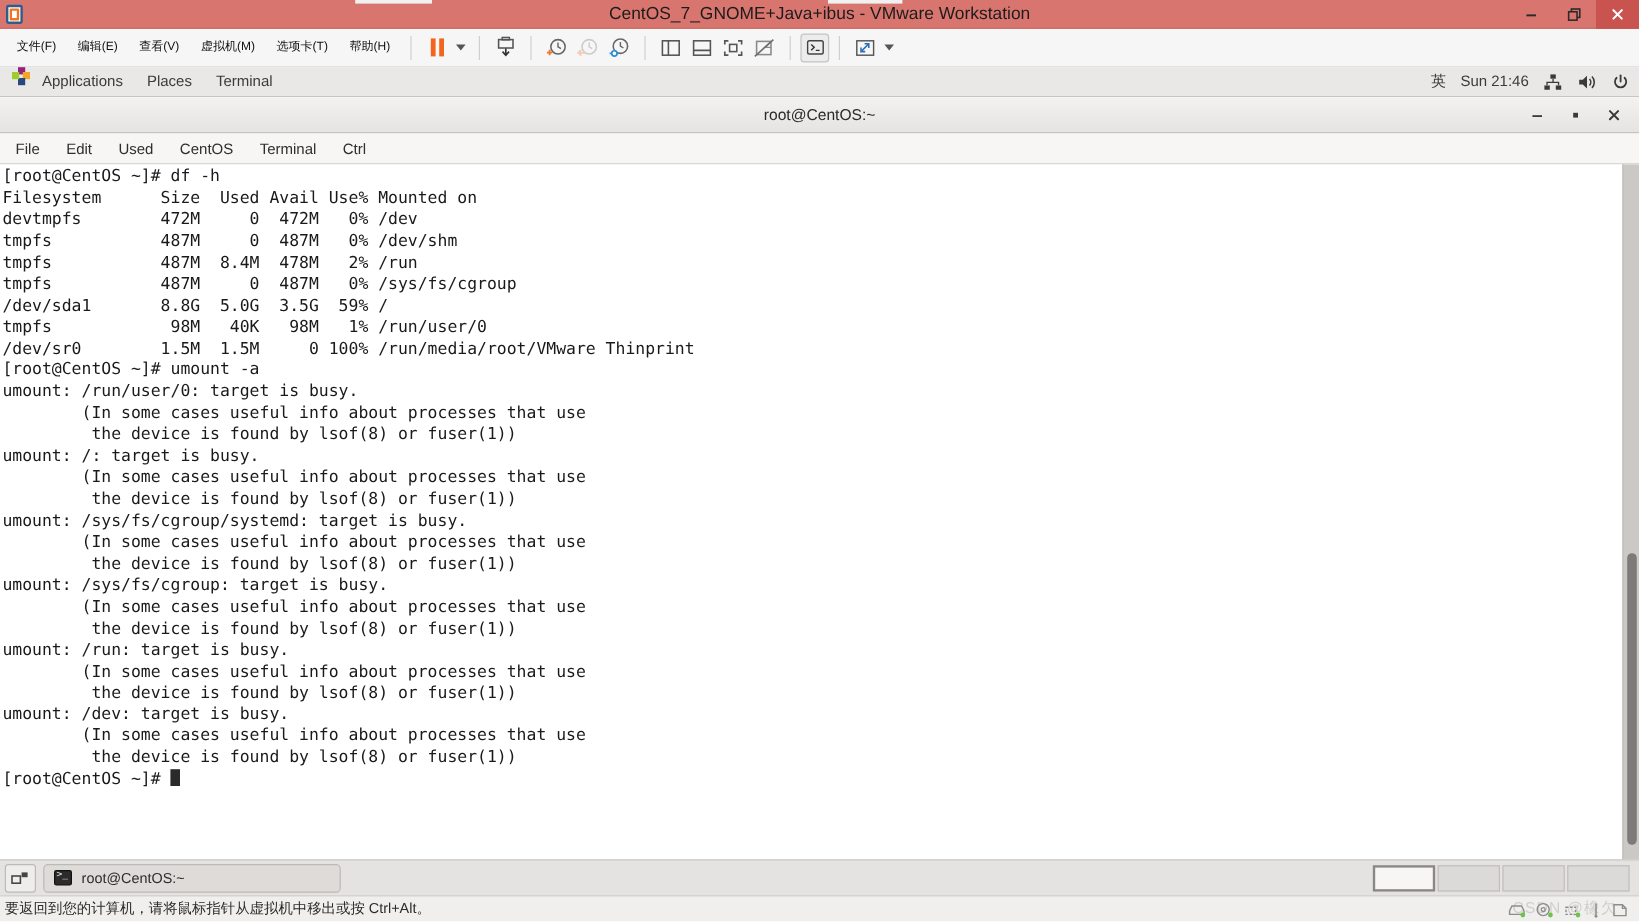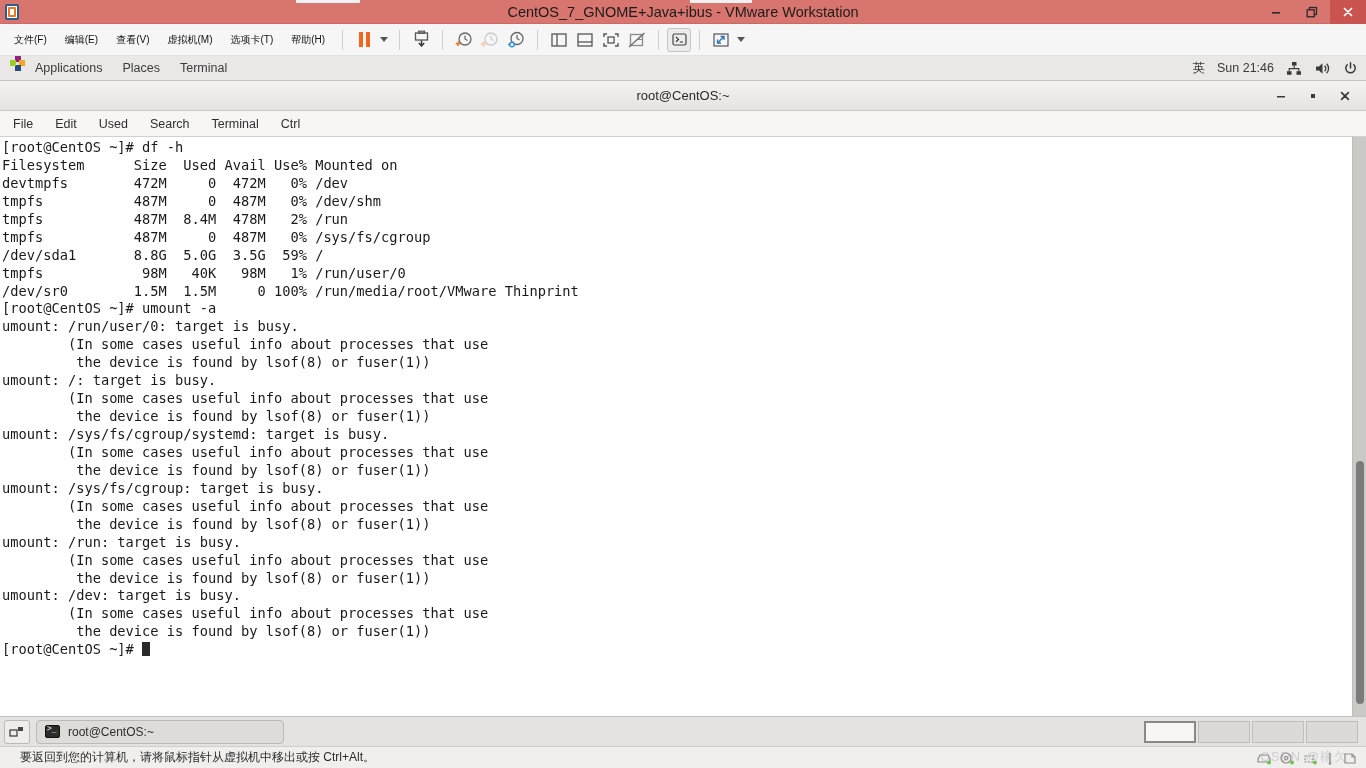--- a/index.html
+++ b/index.html
@@ -174,21 +174,21 @@
   .wsp {
     width: 52px; height: 22px; border: 1px solid #c0bebb; background: #dcdad8;
   }
   .wsp.active { background: #f7f6f5; border: 2px solid #8a8885; }
 
   
   .vm-statusbar {
     height: 22px; background: #f0efee; border-top: 1px solid #cfcdca;
     display: flex; align-items: center; flex: none; position: relative;
   }
-  .vm-status-text { font-size: 12px; color: #2b2b2b; padding-left: 20px; }
+  .vm-status-text { font-size: 12px; color: #2b2b2b; padding-left: 4px; }
   .vm-status-icons {
     position: absolute; right: 8px; top: 0; height: 22px; display: flex;
     align-items: center; gap: 7px;
   }
   .wm-mark {
     position: absolute; right: 18px; top: 1px; font-size: 13px; color: #cfcfcf;
     letter-spacing: 1px; pointer-events: none;
   }
   svg { display: block; }
 </style>
@@ -388,21 +388,21 @@
             <path d="M2.6 2.6 L9.4 9.4 M9.4 2.6 L2.6 9.4" stroke="#3a3a3a" stroke-width="1.7" stroke-linecap="round"></path>
           </svg>
         </div>
       </div>
     </div>
 
     <div class="gt-menubar">
       <div class="gt-menu-item">File</div>
       <div class="gt-menu-item">Edit</div>
       <div class="gt-menu-item">Used</div>
-      <div class="gt-menu-item">Search</div>
+      <div class="gt-menu-item">CentOS</div>
       <div class="gt-menu-item">Terminal</div>
       <div class="gt-menu-item">Ctrl</div>
     </div>
 
     <div class="gt-body">
       <div class="gt-screen" id="terminal-screen"><div class="gt-line">[root@CentOS ~]# df -h</div><div class="gt-line">Filesystem      Size  Used Avail Use% Mounted on</div><div class="gt-line">devtmpfs        472M     0  472M   0% /dev</div><div class="gt-line">tmpfs           487M     0  487M   0% /dev/shm</div><div class="gt-line">tmpfs           487M  8.4M  478M   2% /run</div><div class="gt-line">tmpfs           487M     0  487M   0% /sys/fs/cgroup</div><div class="gt-line">/dev/sda1       8.8G  5.0G  3.5G  59% /</div><div class="gt-line">tmpfs            98M   40K   98M   1% /run/user/0</div><div class="gt-line">/dev/sr0        1.5M  1.5M     0 100% /run/media/root/VMware Thinprint</div><div class="gt-line">[root@CentOS ~]# umount -a</div><div class="gt-line">umount: /run/user/0: target is busy.</div><div class="gt-line">        (In some cases useful info about processes that use</div><div class="gt-line">         the device is found by lsof(8) or fuser(1))</div><div class="gt-line">umount: /: target is busy.</div><div class="gt-line">        (In some cases useful info about processes that use</div><div class="gt-line">         the device is found by lsof(8) or fuser(1))</div><div class="gt-line">umount: /sys/fs/cgroup/systemd: target is busy.</div><div class="gt-line">        (In some cases useful info about processes that use</div><div class="gt-line">         the device is found by lsof(8) or fuser(1))</div><div class="gt-line">umount: /sys/fs/cgroup: target is busy.</div><div class="gt-line">        (In some cases useful info about processes that use</div><div class="gt-line">         the device is found by lsof(8) or fuser(1))</div><div class="gt-line">umount: /run: target is busy.</div><div class="gt-line">        (In some cases useful info about processes that use</div><div class="gt-line">         the device is found by lsof(8) or fuser(1))</div><div class="gt-line">umount: /dev: target is busy.</div><div class="gt-line">        (In some cases useful info about processes that use</div><div class="gt-line">         the device is found by lsof(8) or fuser(1))</div><div class="gt-line">[root@CentOS ~]# <span class="cursor"></span></div></div>
       <div class="gt-scrollbar">
         <div class="gt-thumb" id="gt-thumb" style="top: 56%; height: 42%;"></div>
       </div>
     </div>

